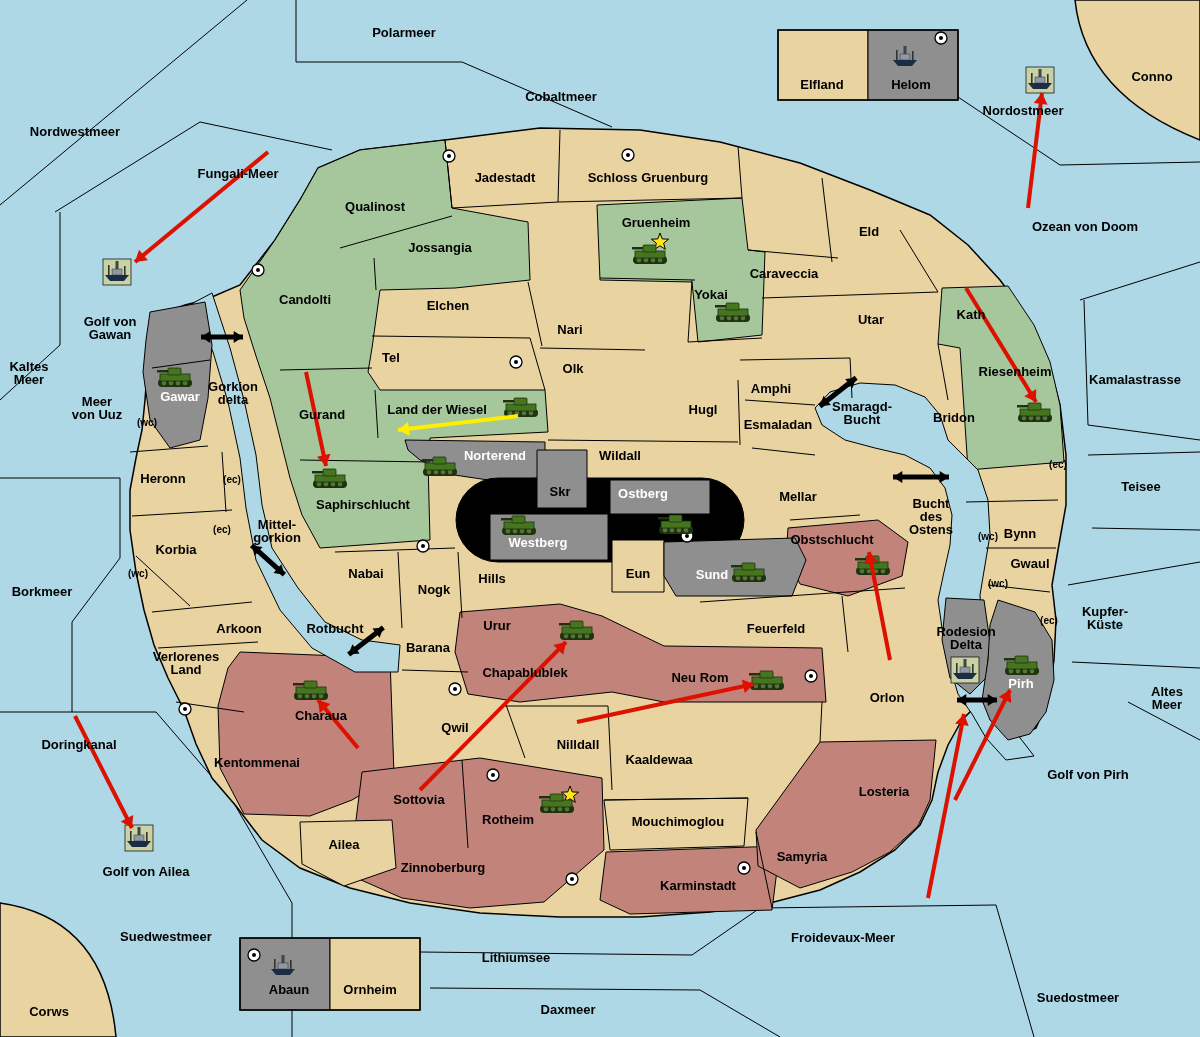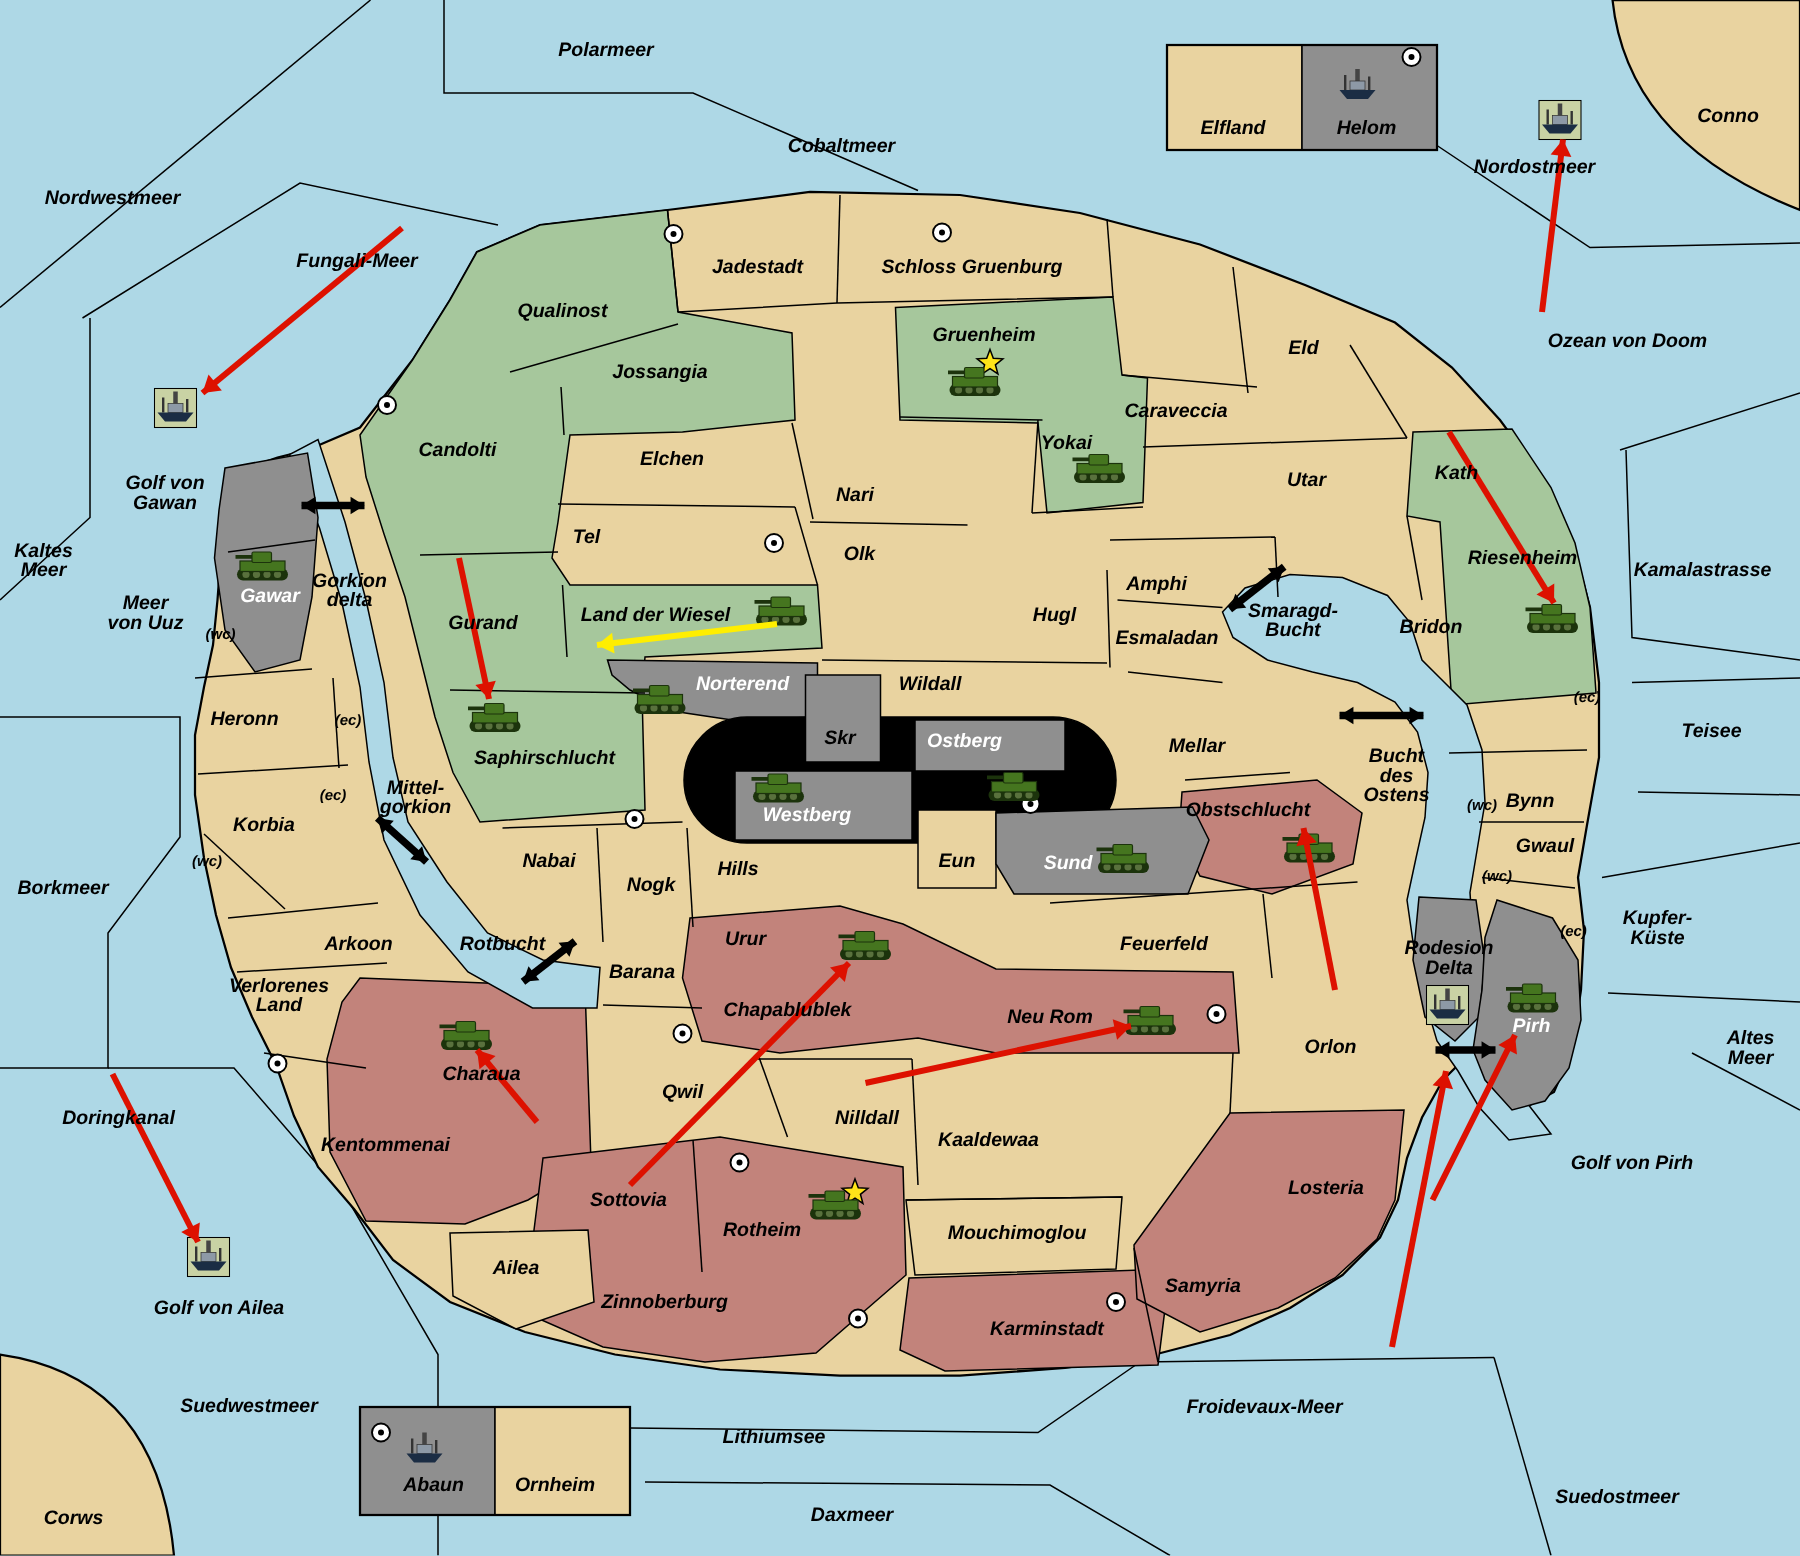--- a/index.html
+++ b/index.html
@@ -1,16 +1,16 @@
 <!DOCTYPE html>
 <html><head>
 <meta charset="utf-8">
 <style>
   html,body{margin:0;padding:0;background:#aed8e6;}
-  #stage{width:1200px;height:1037px;position:relative;font-family:"Liberation Sans",sans-serif;font-style:italic;}
+  #stage{width:1200px;height:1037px;position:relative;font-family:"Liberation Sans",sans-serif;}
   svg{display:block;}
   text{font-family:"Liberation Sans",sans-serif;}
 </style>
 </head>
 <body>
 
 <div id="stage">
   <svg width="1200" height="1037" viewBox="0 0 1200 1037">
       <rect x="0" y="0" width="1200" height="1037" fill="#aed8e6"></rect>
       <polyline points="247,0 0,205" fill="none" stroke="#000000" stroke-width="1"></polyline>

